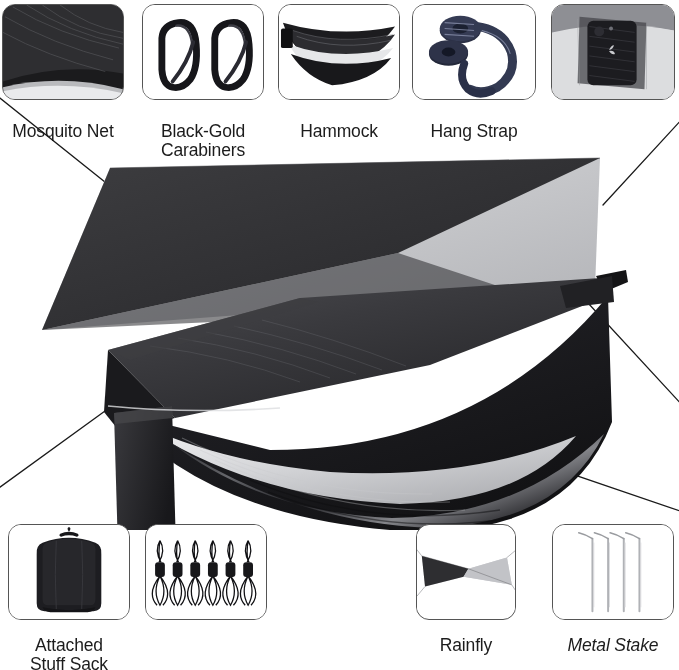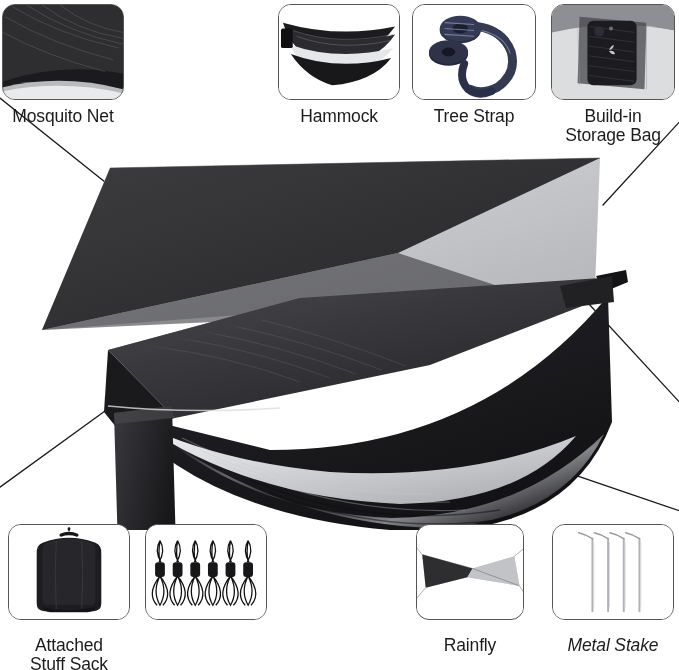--- a/index.html
+++ b/index.html
@@ -61,21 +61,21 @@
     font-size: 17.5px;
     line-height: 1.08;
     color: #1c1c1c;
     font-family: "Liberation Sans", sans-serif;
     letter-spacing: -0.15px;
     white-space: pre-line;
   }
 
   
   .row-top { top: 4px; }
-  .row-top .label { margin-top: 7px; }
+  .row-top .label { margin-top: 22px; }
 
   
   .row-bottom { top: 524px; }
   .row-bottom .label { margin-top: 16px; }
 </style>
 </head>
 <body>
 
 <div id="stage">
 
@@ -191,20 +191,41 @@
           <path d="M40 0 Q74 26 122 34"></path>
           <path d="M58 0 Q86 22 122 28"></path>
         </g>
         <path d="M0 84 Q60 70 122 86 L122 96 L0 96 Z" fill="#b9babd"></path>
         <path d="M0 88 Q60 76 122 90 L122 96 L0 96 Z" fill="#e9eaec"></path>
       </svg>
     </div>
     <div class="label">Mosquito Net</div>
   </div>
 
+  <div class="callout row-top" style="left:142px; width:122px;">
+    <div class="thumb">
+      <svg viewBox="0 0 122 96">
+        <rect x="0" y="0" width="122" height="96" fill="#fff"></rect>
+        <g fill="none" stroke="#16161a" stroke-width="7" stroke-linecap="round">
+          <path d="M36 18 Q52 16 54 40 Q56 64 48 76 Q40 86 30 84 Q20 82 19 66 L19 34 Q20 20 36 18 Z"></path>
+          <path d="M90 18 Q106 16 108 40 Q110 64 102 76 Q94 86 84 84 Q74 82 73 66 L73 34 Q74 20 90 18 Z"></path>
+        </g>
+        <g fill="none" stroke="#3c3c44" stroke-width="2.4" stroke-linecap="round">
+          <path d="M34 21 Q48 20 50 41"></path>
+          <path d="M88 21 Q102 20 104 41"></path>
+        </g>
+        <g fill="none" stroke="#2a2a32" stroke-width="4" stroke-linecap="round">
+          <path d="M51 38 Q46 58 30 78"></path>
+          <path d="M105 38 Q100 58 84 78"></path>
+        </g>
+      </svg>
+    </div>
+    <div class="label">Black-Gold
+Carabiners</div>
+  </div>
 
   <div class="callout row-top" style="left:278px; width:122px;">
     <div class="thumb">
       <svg viewBox="0 0 122 96" preserveAspectRatio="none">
         <rect x="0" y="0" width="122" height="96" fill="#fff"></rect>
         <path d="M4 18 Q60 34 118 22 Q96 54 44 60 Q14 50 4 18 Z" fill="#1c1c1f"></path>
         <path d="M8 24 Q62 44 118 30 Q100 58 50 66 Q20 56 8 24 Z" fill="#2c2c30"></path>
         <path d="M10 40 Q60 58 116 44 Q98 68 52 74 Q24 66 10 40 Z" fill="#e6e7e9"></path>
         <path d="M12 50 Q60 68 114 54 Q96 78 54 82 Q28 74 12 50 Z" fill="#18181b"></path>
         <g stroke="#86878c" stroke-width="0.7" fill="none" opacity="0.6">
@@ -233,21 +254,21 @@
         <path d="M66 22 Q92 26 100 48 Q106 70 86 84 Q70 92 58 86" fill="none" stroke="#333a52" stroke-width="9" stroke-linecap="round"></path>
         <path d="M52 60 Q46 76 56 86 Q66 94 80 88" fill="none" stroke="#2a3048" stroke-width="8" stroke-linecap="round"></path>
         <g stroke="#8f96b2" stroke-width="1.1" fill="none" opacity="0.75">
           <path d="M32 18 L62 20"></path>
             <path d="M32 24 L62 26"></path>
             <path d="M32 30 L62 32"></path>
           <path d="M70 26 Q94 32 99 50"></path>
         </g>
       </svg>
     </div>
-    <div class="label">Tree Strap</div>
+    <div class="label">Hang Strap</div>
   </div>
 
   <div class="callout row-top" style="left:551px; width:124px;">
     <div class="thumb">
       <svg viewBox="0 0 124 96" preserveAspectRatio="none">
         <rect x="0" y="0" width="124" height="96" fill="#cfd0d3"></rect>
         <path d="M0 0 L124 0 L124 26 Q62 16 0 30 Z" fill="#8e8f94"></path>
         <path d="M0 28 Q62 14 124 26 L124 96 L0 96 Z" fill="#dcdddf"></path>
 
         <path d="M28 12 L96 18 L94 86 L26 80 Z" fill="#45464b" opacity="0.75"></path>
@@ -263,22 +284,20 @@
         </g>
         <circle cx="48" cy="27" r="5" fill="#2d2d33"></circle>
         <circle cx="60" cy="24" r="2" fill="#6e6f76"></circle>
         <path d="M58 46 q2 -5 5 -5 q-1 4 -5 5 z M58 47 q5 -1 6 3 q-4 1 -6 -3 z" fill="#c9cace"></path>
         <g stroke="#9a9ba0" stroke-width="0.8" fill="none" opacity="0.6">
           <path d="M96 18 L96 86"></path>
             <path d="M26 14 L28 82"></path>
         </g>
       </svg>
     </div>
-    <div class="label">Build-in
-Storage Bag</div>
   </div>
 
   <div class="callout row-bottom" style="left:8px; width:122px;">
     <div class="thumb">
       <svg viewBox="0 0 122 96">
         <rect x="0" y="0" width="122" height="96" fill="#fff"></rect>
         <path d="M61 7 q-3 -4 0 -5 q3 1 0 5 z" fill="#1a1a1d"></path>
         <path d="M52 9 q9 -4 18 0 q2 2 -1 3 q-8 -3 -16 0 q-3 -1 -1 -3 z" fill="#17171a"></path>
         <path d="M34 18 q27 -10 54 0 q7 3 6 12 l0 50 q0 8 -8 8 l-50 0 q-8 0 -8 -8 l0 -50 q-1 -9 6 -12 z" fill="#1d1d21"></path>
         <path d="M38 18 q23 -8 46 0 q5 2 4 10 l0 48 q0 6 -6 6 l-42 0 q-6 0 -6 -6 l0 -48 q-1 -8 4 -10 z" fill="#27272b"></path>
@@ -329,21 +348,21 @@
           <rect x="45" y="38" width="10" height="15" rx="3"></rect>
           <rect x="63" y="38" width="10" height="15" rx="3"></rect>
           <rect x="81" y="38" width="10" height="15" rx="3"></rect>
           <rect x="99" y="38" width="10" height="15" rx="3"></rect>
         </g>
       </svg>
     </div>
   </div>
 
 
-  <div class="callout row-bottom" style="left:416px; width:108px;">
+  <div class="callout row-bottom" style="left:416px; width:100px;">
     <div class="thumb">
       <svg viewBox="0 0 122 96">
         <rect x="0" y="0" width="122" height="96" fill="#fff"></rect>
         <path d="M6 28 L64 44 L112 30 L118 64 L58 54 L10 66 Z" fill="#d2d3d6"></path>
         <path d="M6 28 L64 44 L58 54 L10 66 Z" fill="#2e2e31"></path>
         <path d="M64 44 L112 30 L118 64 L58 54 Z" fill="#c2c3c7"></path>
         <path d="M6 28 L64 44 L118 64" fill="none" stroke="#3a3a3d" stroke-width="0.8" opacity="0.5"></path>
         <g stroke="#9d9ea2" stroke-width="0.9" fill="none">
           <path d="M6 28 L-2 18"></path>
             <path d="M112 30 L124 20"></path>

